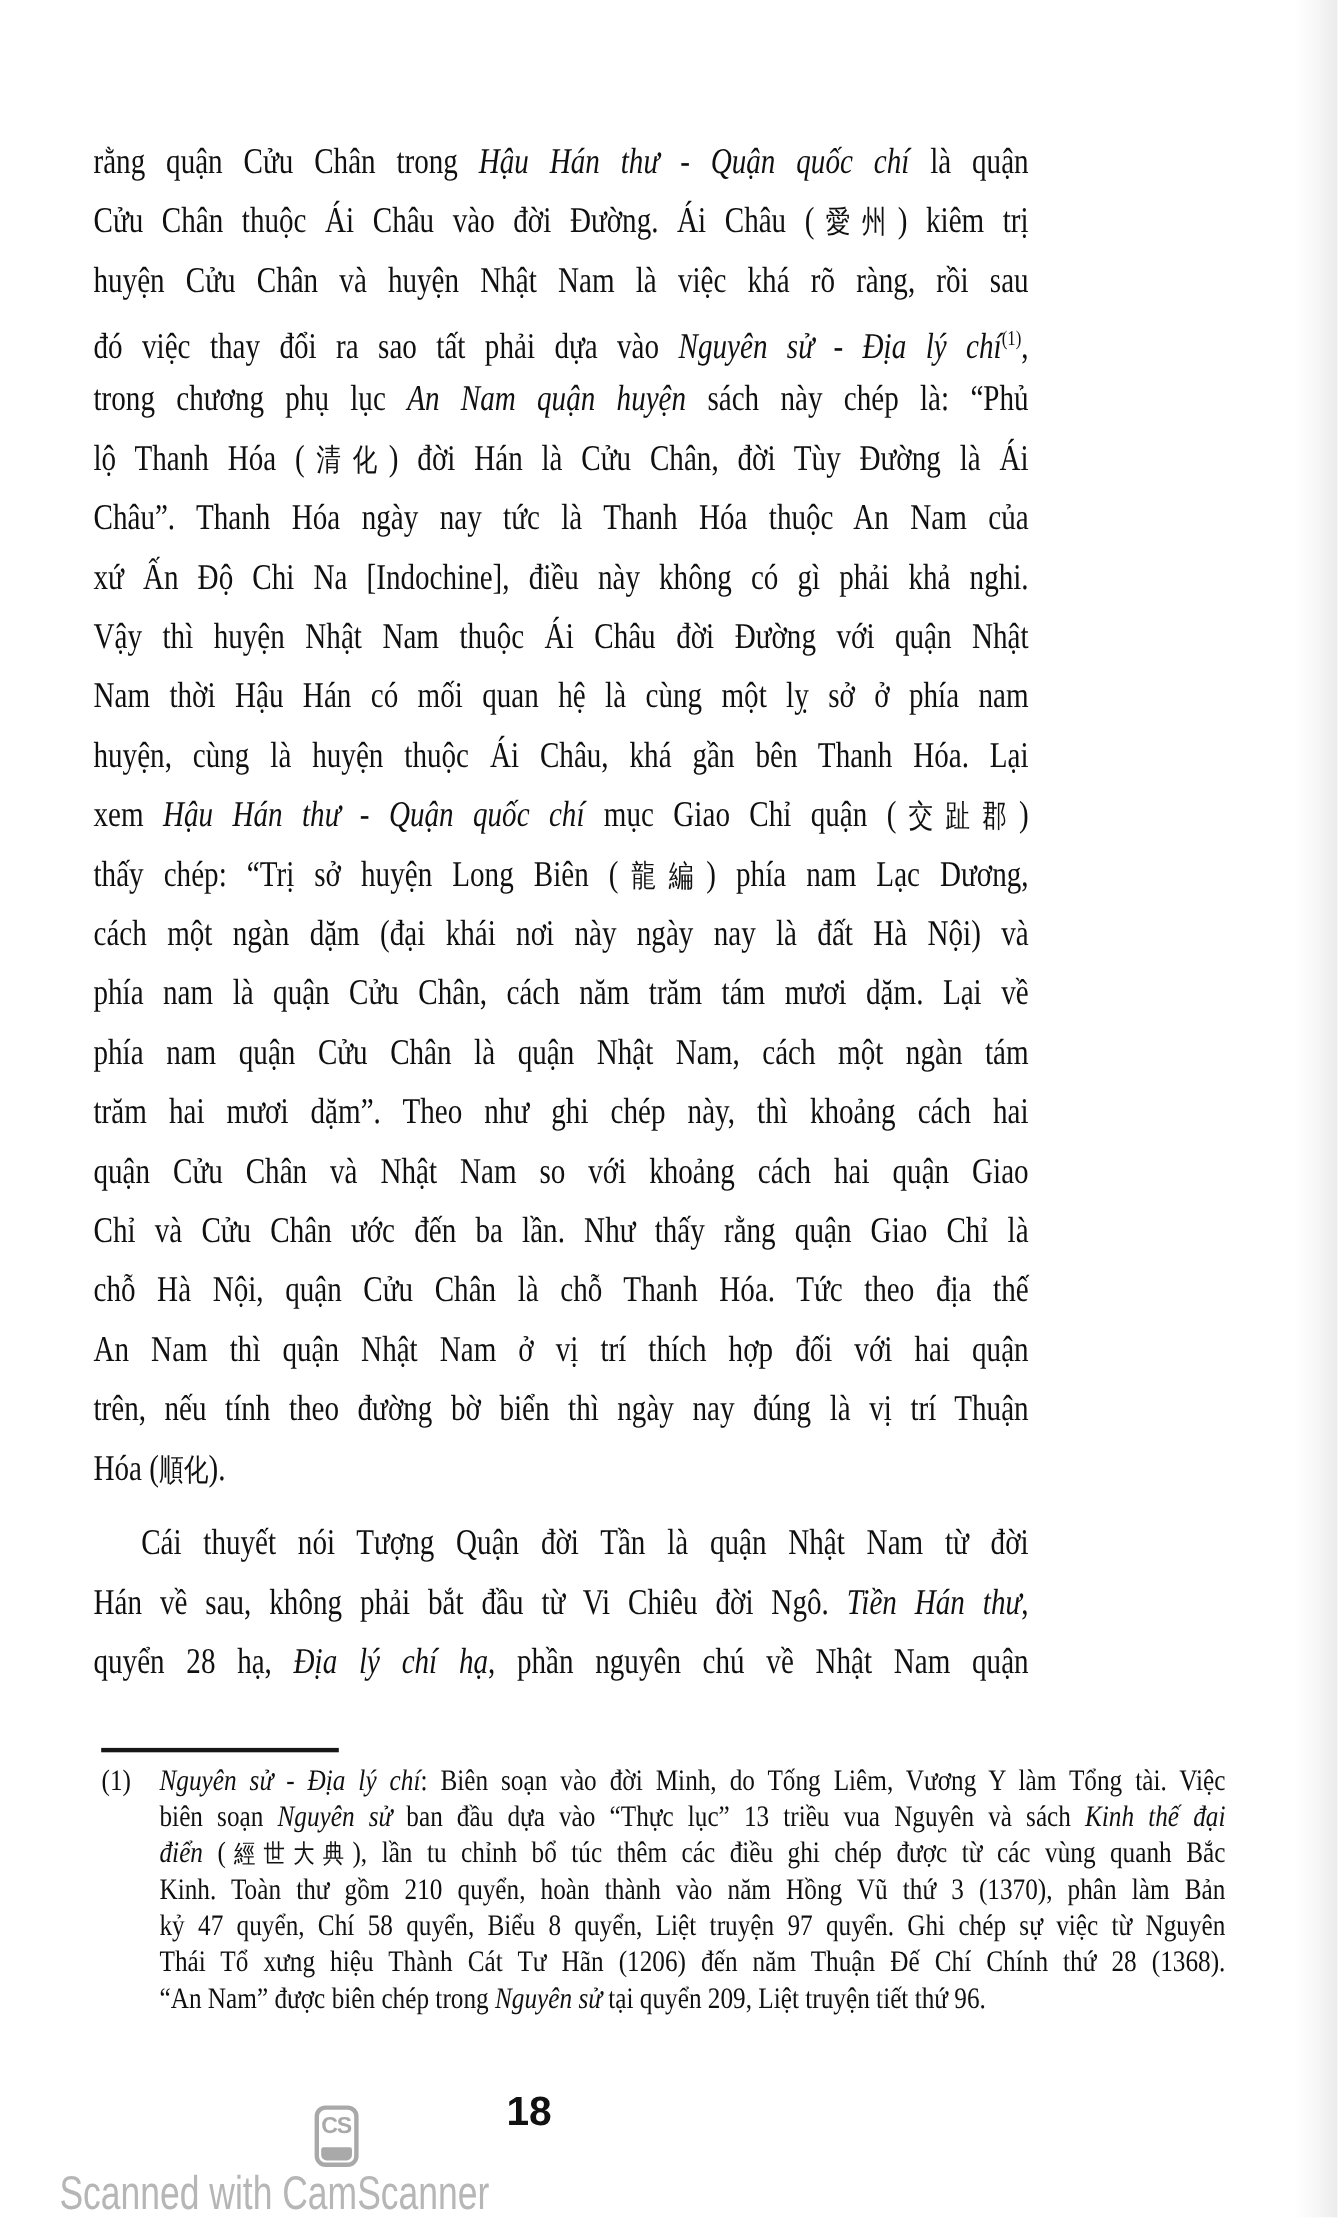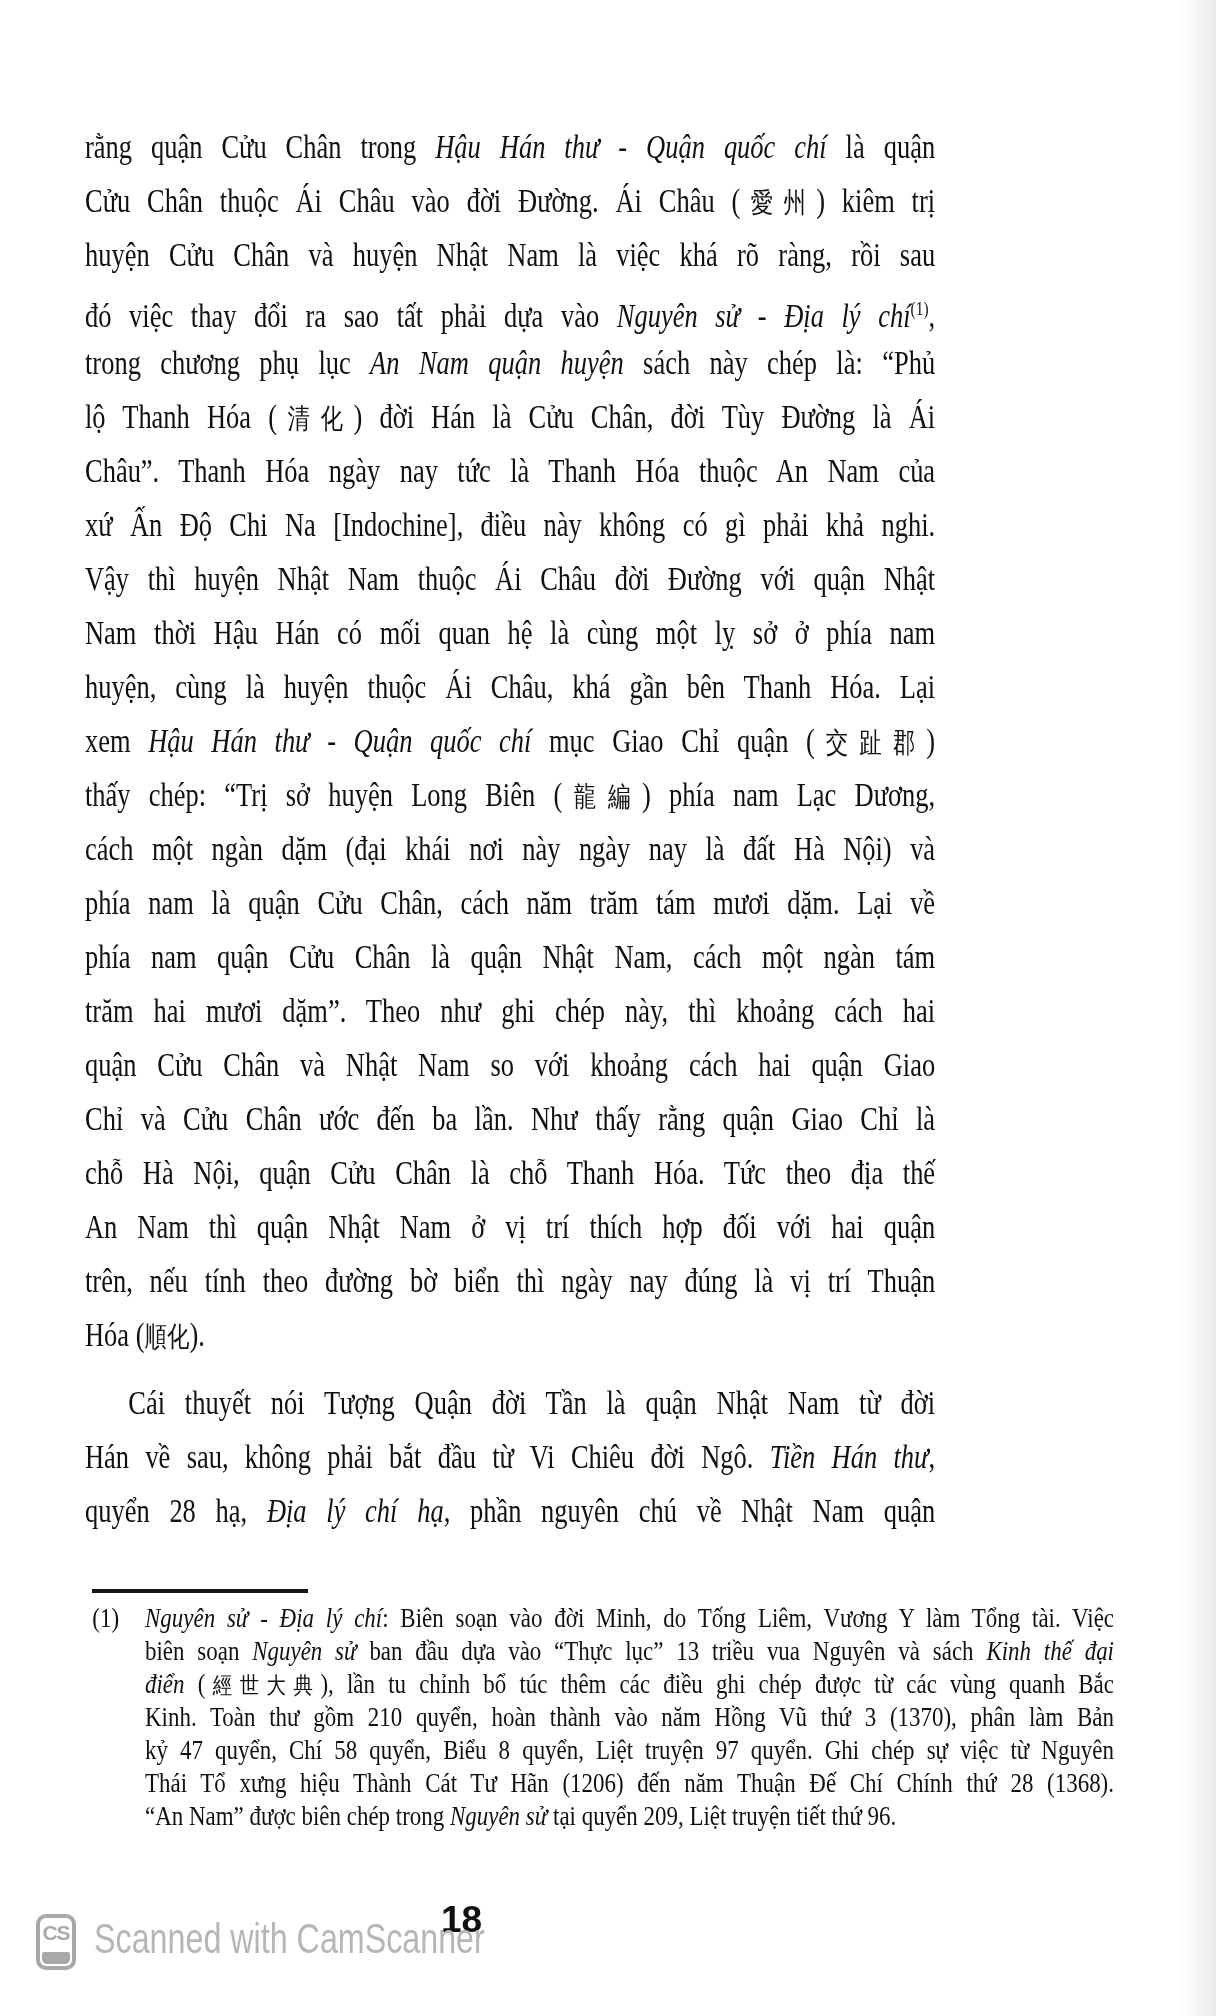--- a/index.html
+++ b/index.html
@@ -49,29 +49,29 @@
     position:absolute; left:145px; top:1602px; width:1140px;
     transform:scaleX(0.85); transform-origin:left top;
     font-size:27px; line-height:33px;
   }
   .footnote .line { height:33px; }
   .fn-marker { position:absolute; left:-62px; top:0; font-style:normal; }
 
   
   .page-number {
     position:absolute; left:441px; top:1899px; width:80px;
-    text-align:left;
+    text-align:center;
     font-family:"Liberation Sans","DejaVu Sans",sans-serif;
     font-weight:700; font-size:37px; color:#111111;
   }
 
   
   .watermark {
     position:absolute; left:36px; top:1914px; height:60px;
-    display:flex; 
+    display:flex; align-items:center;flex-direction:column;
   }
   .cs-logo {
     width:40px; height:56px;
     border:4px solid #a9a9a9; border-radius:10px;
     box-sizing:border-box; position:relative;
     display:flex; justify-content:center; align-items:flex-start;
     flex:0 0 auto;
   }
   .cs-text {
     font-family:"Liberation Sans","DejaVu Sans",sans-serif;

